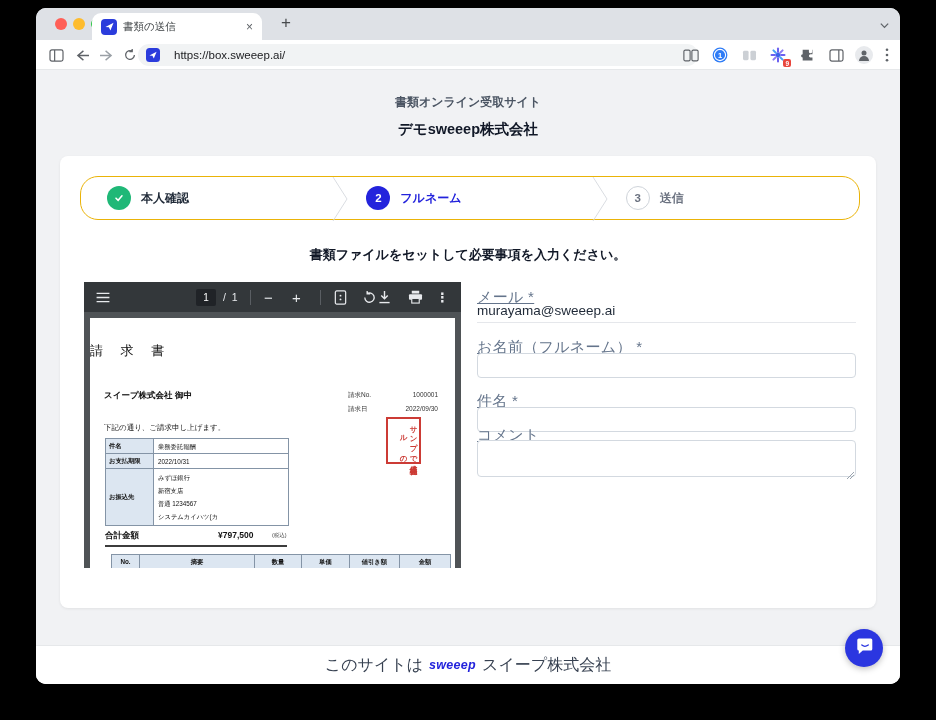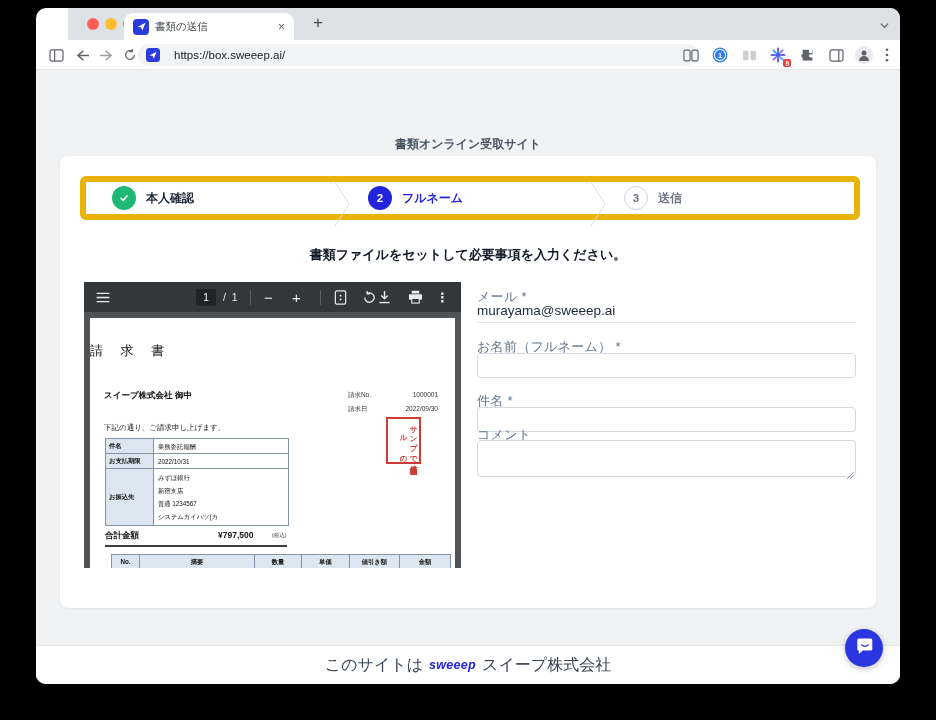--- a/index.html
+++ b/index.html
@@ -1,20 +1,20 @@
 <!DOCTYPE html>
 <html><head>
 <meta charset="utf-8">
 <style>
   * { margin:0; padding:0; box-sizing:border-box; }
   html,body { width:936px; height:720px; background:#000; font-family:"Liberation Sans","DejaVu Sans",sans-serif; }
   .window { position:absolute; left:36px; top:8px; width:864px; height:676px; border-radius:10px; overflow:hidden; background:#fff; }
 
   
-  .tabstrip { position:absolute; top:0; left:0; right:0; height:32px; background:#dee1e6;margin-left:32px; }
+  .tabstrip { position:absolute; top:0; left:0; right:0; height:32px; background:#dee1e6; }
   .traffic { position:absolute; top:10px; width:12px; height:12px; border-radius:50%; }
   .t-red{left:19px;background:#ff5f57}.t-yellow{left:37px;background:#febc2e}.t-green{left:55px;background:#28c840}
   .tab { position:absolute; left:56px; top:5px; width:170px; height:27px; background:#fff; border-radius:9px 9px 0 0; display:flex; align-items:center; padding:0 9px; }
   .favicon { width:16px; height:16px; min-width:16px; border-radius:4px; background:#2b3cdc; display:flex; align-items:center; justify-content:center; }
   .tab-title { flex:1; font-size:10.5px; color:#3c4043; margin:0 6px; white-space:nowrap; overflow:hidden; }
   .tab-close { font-size:12px; color:#5f6368; cursor:default; }
   .newtab { position:absolute; left:238px; top:3px; font-size:17px; color:#474a4d; width:24px; height:24px; text-align:center; line-height:24px; }
   .tabsearch { position:absolute; right:10px; top:9px; }
 
   
@@ -22,26 +22,26 @@
   .nav-ic { position:absolute; top:0; height:30px; display:flex; align-items:center; justify-content:center; width:24px; }
   .urlbar { position:absolute; left:102px; top:4px; width:560px; height:22px; background:#f1f3f4; border-radius:11px; display:flex; align-items:center; padding:0 8px; gap:14px; }
   .url-text { font-size:11.5px; color:#202124; }
   .right-icons { position:absolute; right:8px; top:0; height:30px; display:flex; align-items:center; gap:9px; }
   .ri { width:20px; height:20px; display:flex; align-items:center; justify-content:center; position:relative; }
   .badge9 { position:absolute; right:-3px; bottom:-2px; background:#e8453c; color:#fff; font-size:6.5px; padding:0.5px 2px; border-radius:2px; font-weight:bold; }
   .avatar { width:18px; height:18px; border-radius:50%; background:#e8eaed; display:flex; align-items:center; justify-content:center; overflow:hidden; }
 
   
   .content { position:absolute; top:62px; left:0; right:0; bottom:0; background:#f1f2f4; }
-  .site-title { position:absolute; top:24px; width:100%; text-align:center; font-size:12px; font-weight:bold; color:#4b5563;margin-top:42px; }
+  .site-title { position:absolute; top:24px; width:100%; text-align:center; font-size:12px; font-weight:bold; color:#4b5563; }
   .company-title { position:absolute; top:50px; width:100%; text-align:center; font-size:14.5px; font-weight:bold; color:#111827; }
   .card { position:absolute; left:24px; top:86px; width:816px; height:452px; background:#fff; border-radius:8px; box-shadow:0 1px 3px rgba(0,0,0,.07); }
 
   
-  .stepper { position:absolute; left:20px; right:16px; top:20px; height:44px; border:6px solid #eab308; border-radius:6px; display:flex; background:#fff; }
+  .stepper { position:absolute; left:20px; right:16px; top:20px; height:44px; border:1px solid #eab308; border-radius:18px; display:flex; background:#fff; }
   .step { flex:1; display:flex; align-items:center; gap:10px; padding-left:26px; position:relative; }
   .step-circle { width:24px; height:24px; border-radius:50%; display:flex; align-items:center; justify-content:center; font-size:11.5px; font-weight:bold; }
   .sc-done { background:#1fb877; color:#fff; }
   .sc-active { background:#2323dc; color:#fff; }
   .sc-pending { background:#fff; border:1px solid #cfd4da; color:#6b7280; }
   .step-label { font-size:12px; font-weight:bold; }
   .sl-done { color:#1f2937; } .sl-active { color:#2323dc; } .sl-pending { color:#6b7280; }
   .chev { position:absolute; right:-9px; top:0; z-index:2; }
 
   .instruction { position:absolute; top:90px; width:100%; text-align:center; font-size:13px; font-weight:bold; color:#111827; }
@@ -76,21 +76,21 @@
   .total-val { position:absolute; left:128px; top:212px; font-size:8.5px; font-weight:bold; color:#111; }
   .total-note { position:absolute; left:182px; top:214px; font-size:5.5px; color:#444; }
   .total-line { position:absolute; left:15px; top:227px; width:182px; border-bottom:2px solid #3c3c3c; }
   .itable { position:absolute; left:21px; top:236px; width:340px; display:flex; border:1px solid #8494a6; background:#dce6f1; }
   .itable span { font-size:6.3px; font-weight:bold; color:#111; text-align:center; padding:3px 0 8px 0; border-left:1px solid #8494a6; }
   .itable span:first-child { border-left:none; }
   .c0{width:8%}.c1{width:34%}.c2{width:14%}.c3{width:14%}.c4{width:15%}.c5{width:15%}
 
   
   .form { position:absolute; left:417px; top:126px; width:379px; height:286px; }
-  .f-label { position:absolute; font-size:13px; color:#64748b; letter-spacing:.3px; }
+  .f-label { position:absolute; font-size:15px; color:#64748b; letter-spacing:.3px;text-decoration:underline; }
   .f-value { position:absolute; font-size:13.5px; color:#1f2937; }
   .f-divider { position:absolute; left:0; right:0; top:40px; border-bottom:1px solid #e5e7eb; }
   .f-input { position:absolute; left:0; right:0; height:25px; border:1px solid #d3d9e0; border-radius:4px; background:#fff; font-size:12px; padding:0 6px; color:#111; }
   .f-textarea { position:absolute; left:0; right:0; top:158px; height:37px; border:1px solid #d3d9e0; border-radius:4px; background:#fff; resize:none; }
   .ta-grip { position:absolute; right:2px; top:190px; width:7px; height:7px; background:
     linear-gradient(135deg, transparent 45%, #9aa4ae 45%, #9aa4ae 52%, transparent 52%, transparent 68%, #9aa4ae 68%, #9aa4ae 75%, transparent 75%); }
   .btn-next { position:absolute; left:0; right:0; top:203px; height:28px; background:#2323dc; border:none; border-radius:6px; color:#fff; font-size:12.5px; cursor:pointer; }
   .btn-clear { position:absolute; left:0; right:0; top:243px; height:26px; background:#e9ebee; border:none; border-radius:6px; color:#1f2937; font-size:12.5px; cursor:pointer; }
 
   
@@ -215,20 +215,21 @@
             <circle cx="2" cy="2" r="1.5" fill="#5f6368"></circle>
             <circle cx="2" cy="8" r="1.5" fill="#5f6368"></circle>
             <circle cx="2" cy="14" r="1.5" fill="#5f6368"></circle>
           </svg>
       </span>
     </div>
   </div>
 
   <div class="content">
     <div class="site-title">書類オンライン受取サイト</div>
+    <div class="company-title">デモsweeep株式会社</div>
 
     <div class="card">
 
       <div class="stepper">
         <div class="step">
           <span class="step-circle sc-done">
             <svg width="12" height="12" viewBox="0 0 14 14">
                 <path d="M3.5 7.2 L6 9.7 L10.5 4.5" stroke="#fff" stroke-width="1.8" fill="none" stroke-linecap="round"></path>
               </svg>
           </span>

